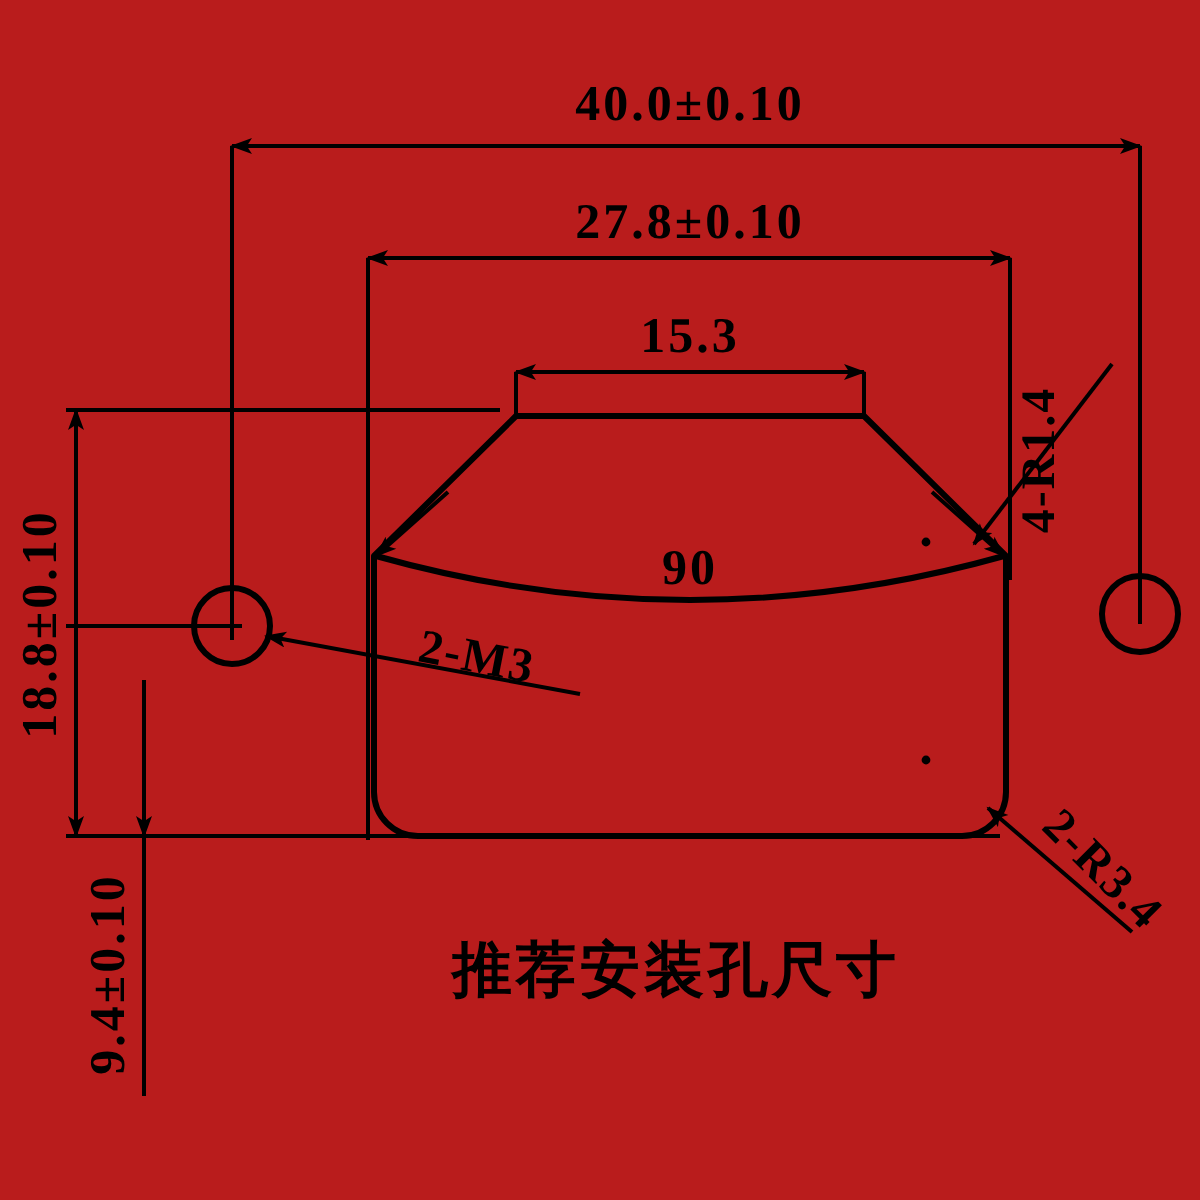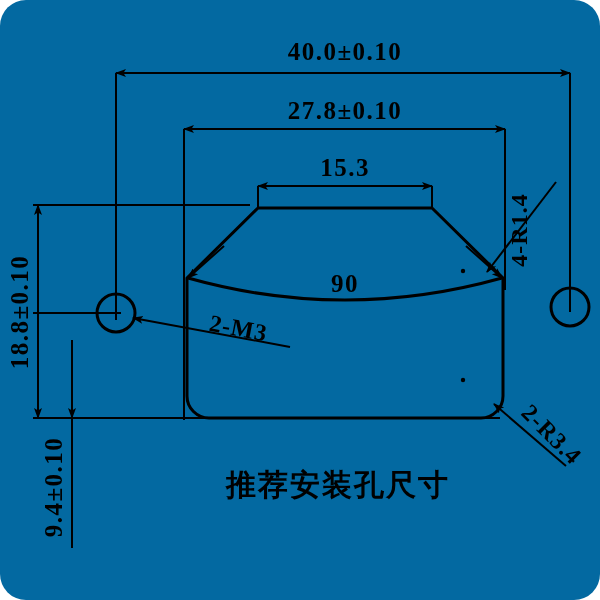--- a/index.html
+++ b/index.html
@@ -7,23 +7,22 @@
     padding: 0;
     background: #ffffff;
   }
   body {
     font-family: "Liberation Serif", "DejaVu Serif", serif;
   }
   #drawing-root {
     position: relative;
     width: 600px;
     height: 600px;
-    background: #0369a1;
+    background: #b91c1c;
     overflow: hidden;
-    border-radius: 26px;
   }
   svg.drawing-canvas {
     display: block;
     width: 600px;
     height: 600px;
   }
   .dim-text {
     font-family: "Liberation Serif", "DejaVu Serif", serif;
     font-size: 25px;
     font-weight: 700;

